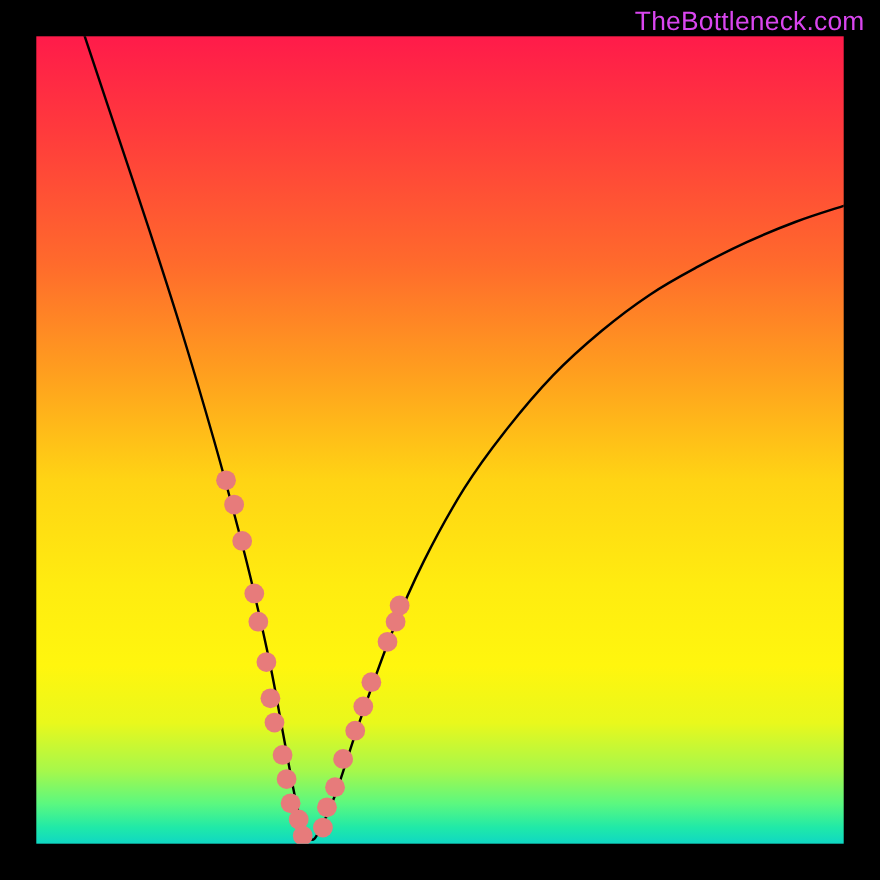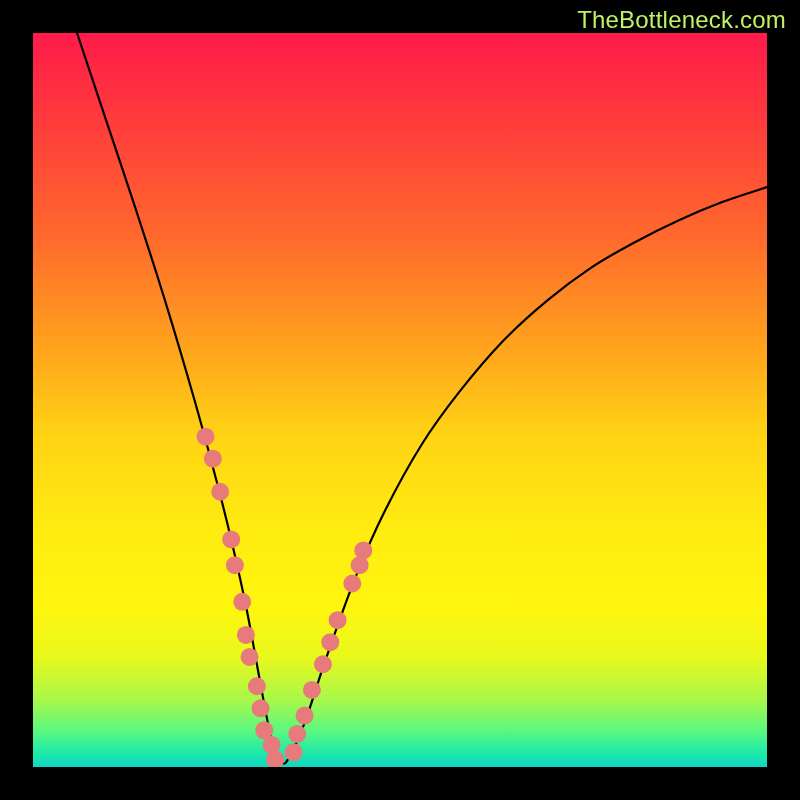--- a/index.html
+++ b/index.html
@@ -36,21 +36,21 @@
       #a6f84b 91%,
       #5cf87f 95%,
       #20e9a8 98%,
       #0fd7c4 100%
     );
   }
   .watermark {
     position: absolute;
     top: 6px;
     right: 14px;
-    color: #bef264;
+    color: #d946ef;
     font-size: 24px;
     font-weight: 500;
     letter-spacing: 0.2px;
     user-select: none;
   }
   svg.curve {
     position: absolute;
     left: 0;
     top: 0;
     width: 734px;

